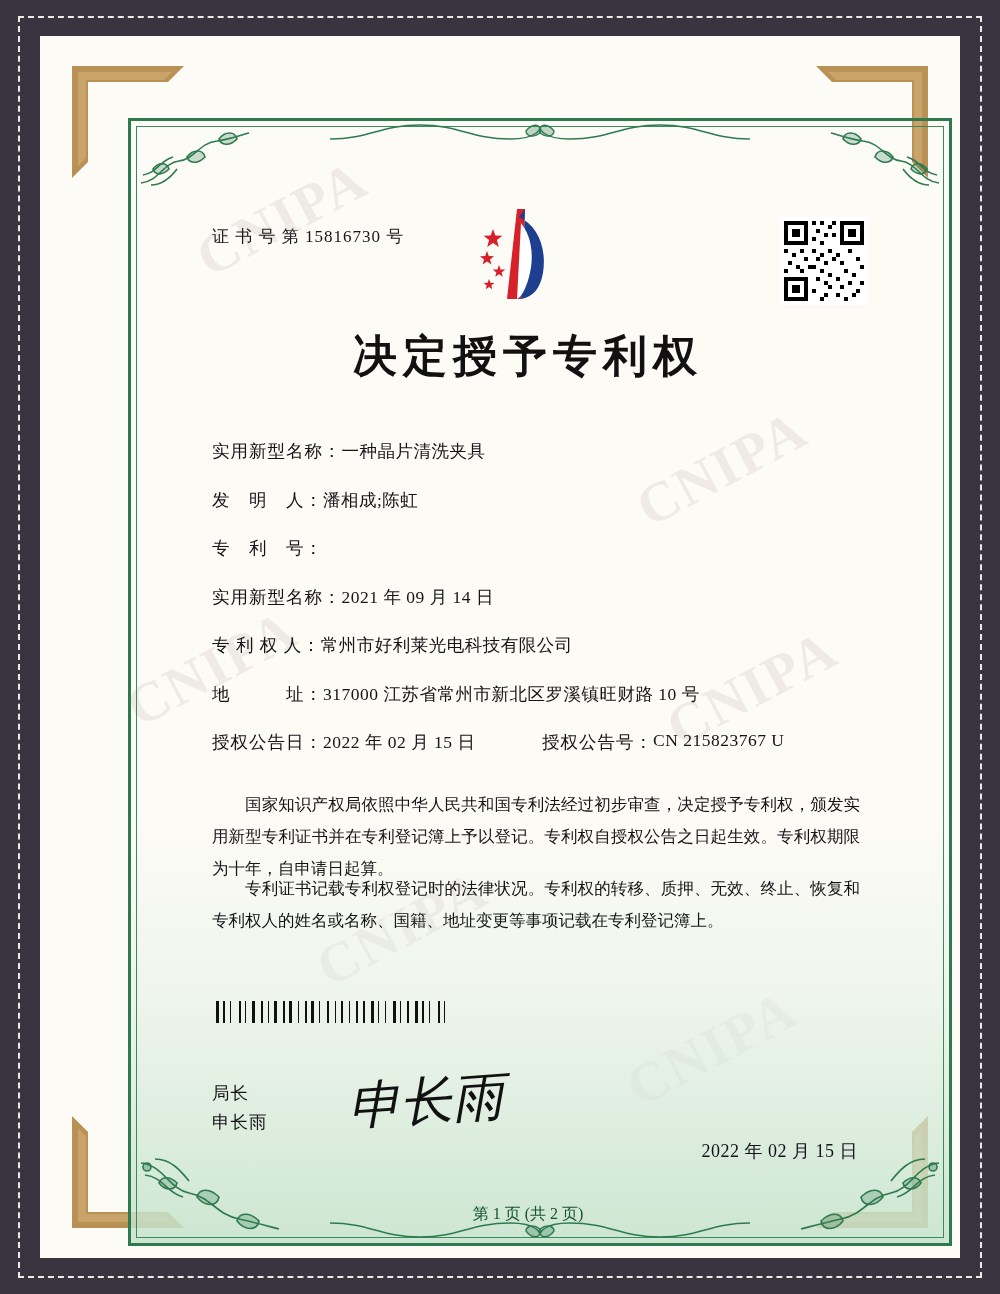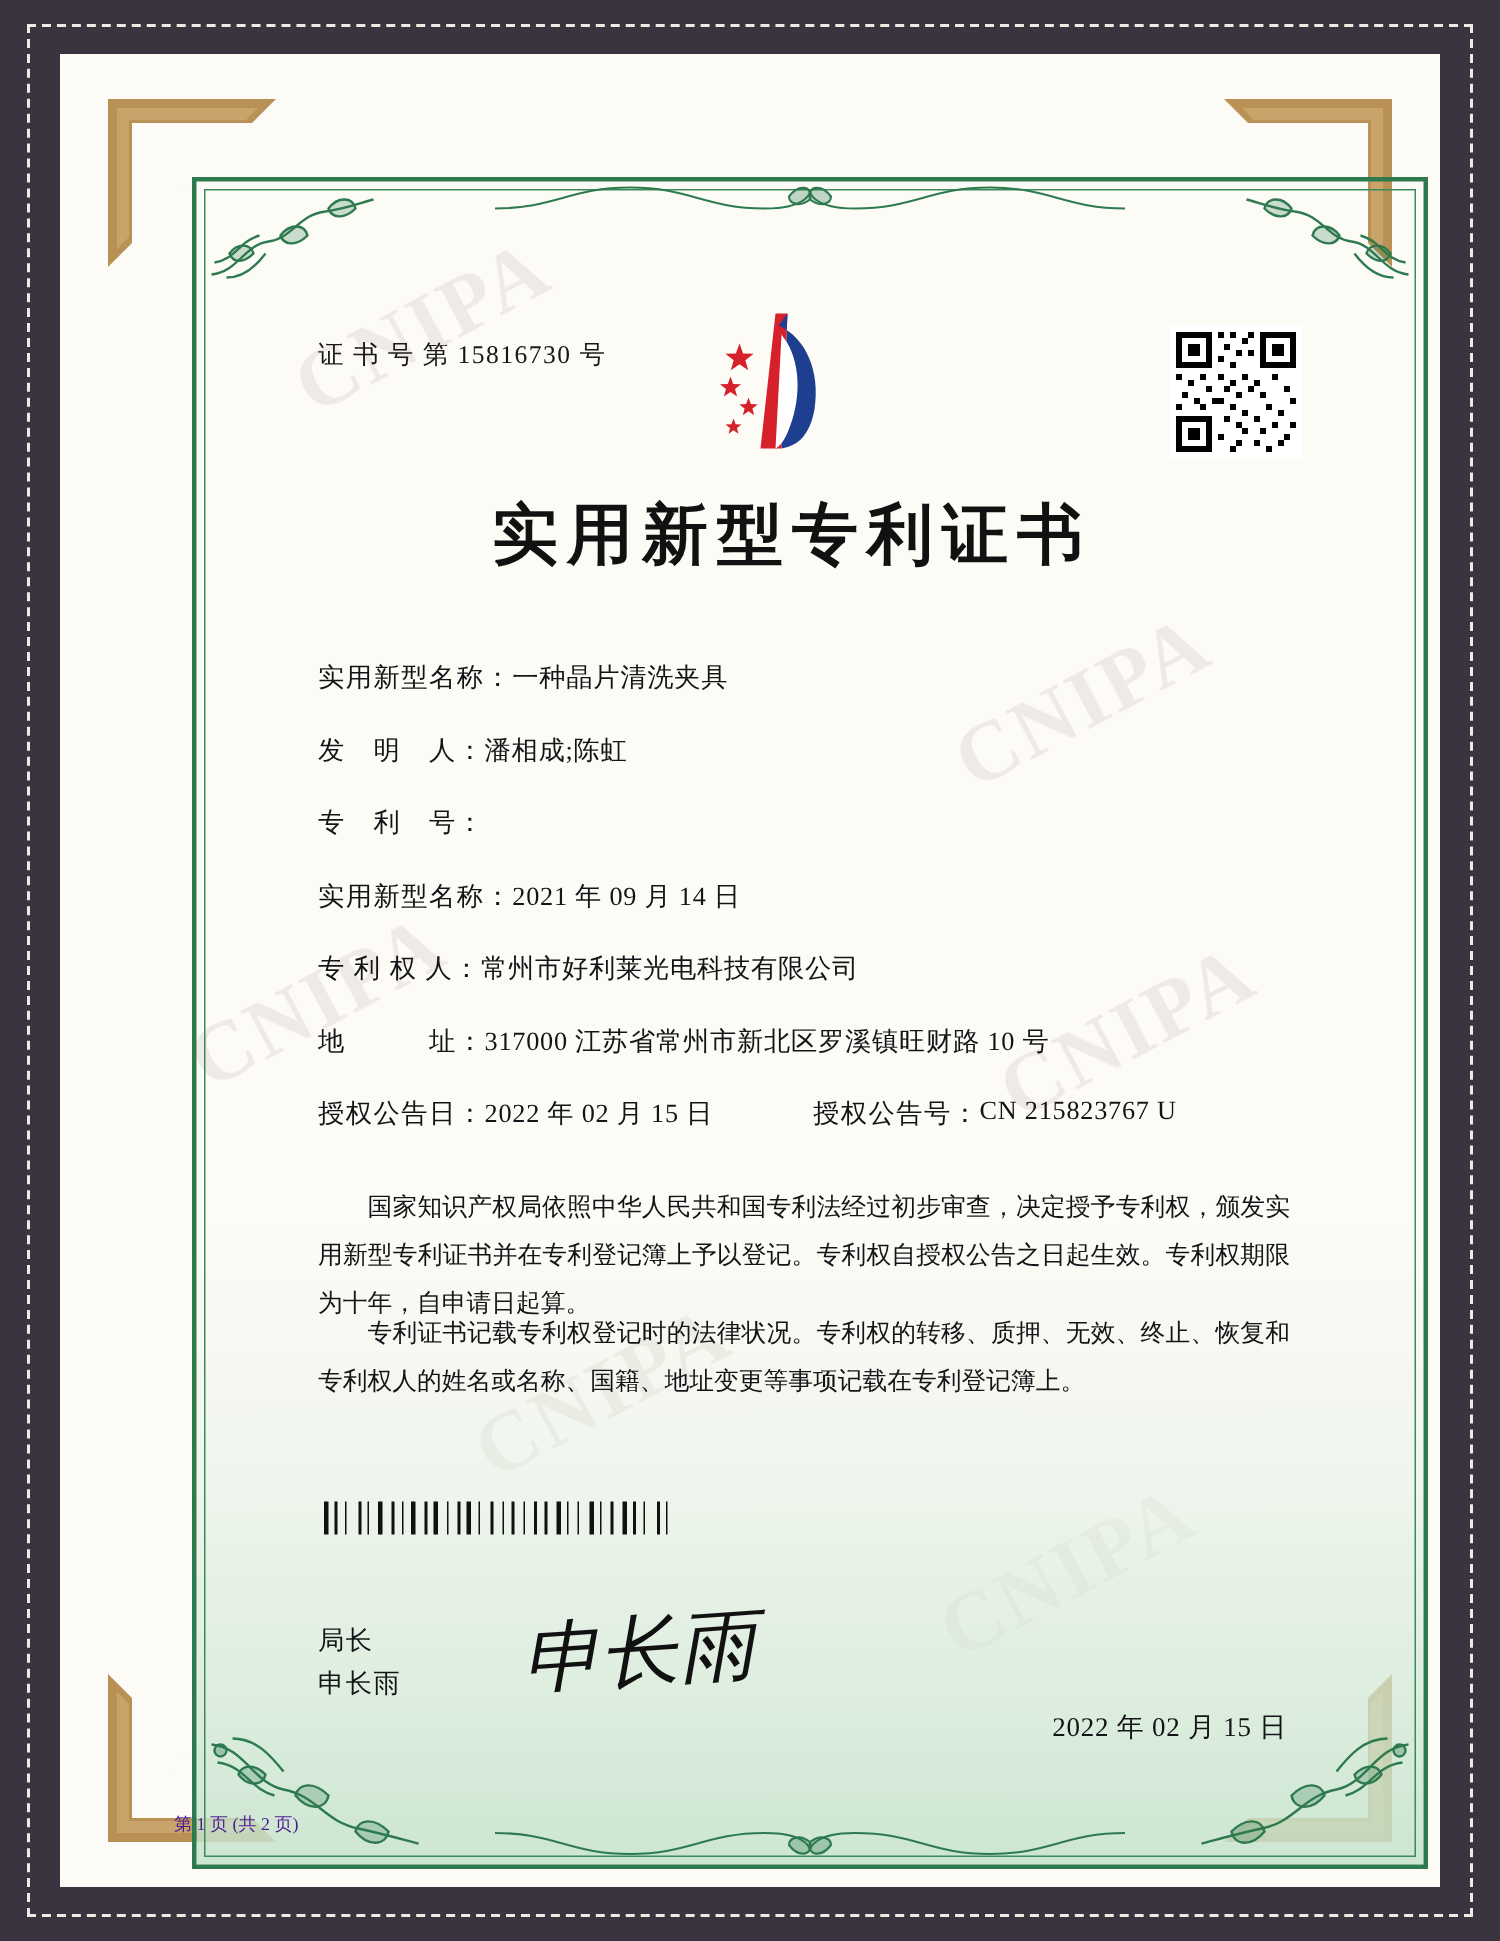--- a/index.html
+++ b/index.html
@@ -216,23 +216,23 @@
     position: absolute;
     right: 82px; top: 1010px;
     font-size: 18px;
     color: #141418;
     letter-spacing: 0.5px;
   }
   .page-no {
     position: absolute;
     left: 0; bottom: 32px;
     width: 100%;
-    text-align: left;
-    font-size: 12px;
-    color: #4c1d95;
+    text-align: center;
+    font-size: 16px;
+    color: #14532d;
   }
 </style>
 </head>
 <body>
 
 <div class="page">
 
   <div class="dashed-frame"></div>
 
   <div class="paper">
@@ -424,21 +424,21 @@
             <rect x="36" y="60" width="4" height="4"></rect>
               <rect x="44" y="64" width="4" height="4"></rect>
               <rect x="32" y="72" width="4" height="4"></rect>
             <rect x="40" y="80" width="4" height="4"></rect>
               <rect x="48" y="68" width="4" height="4"></rect>
               <rect x="44" y="76" width="4" height="4"></rect>
           </g>
         </svg>
       </div>
 
-      <div class="title">实用新型专利证书</div>
+      <div class="title">决定授予专利权</div>
 
       <div class="fields" id="fields-list">
           <div class="frow">
             <span class="flabel">实用新型名称：</span>
             <span class="fvalue">一种晶片清洗夹具</span>
           </div>
           <div class="frow">
             <span class="flabel">发　明　人：</span>
             <span class="fvalue">潘相成;陈虹</span>
           </div>

